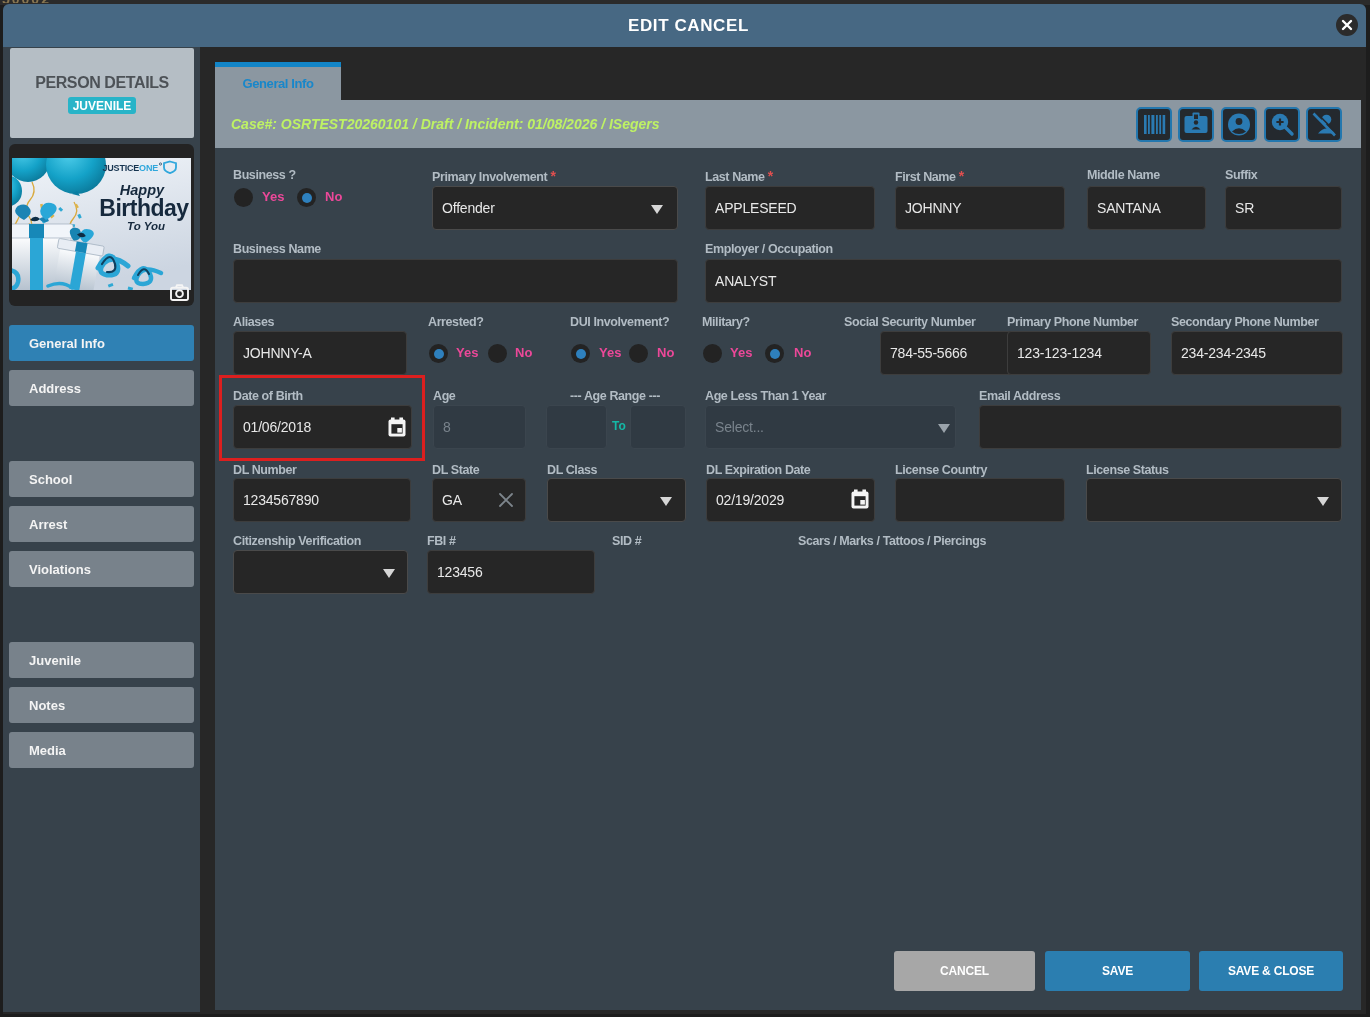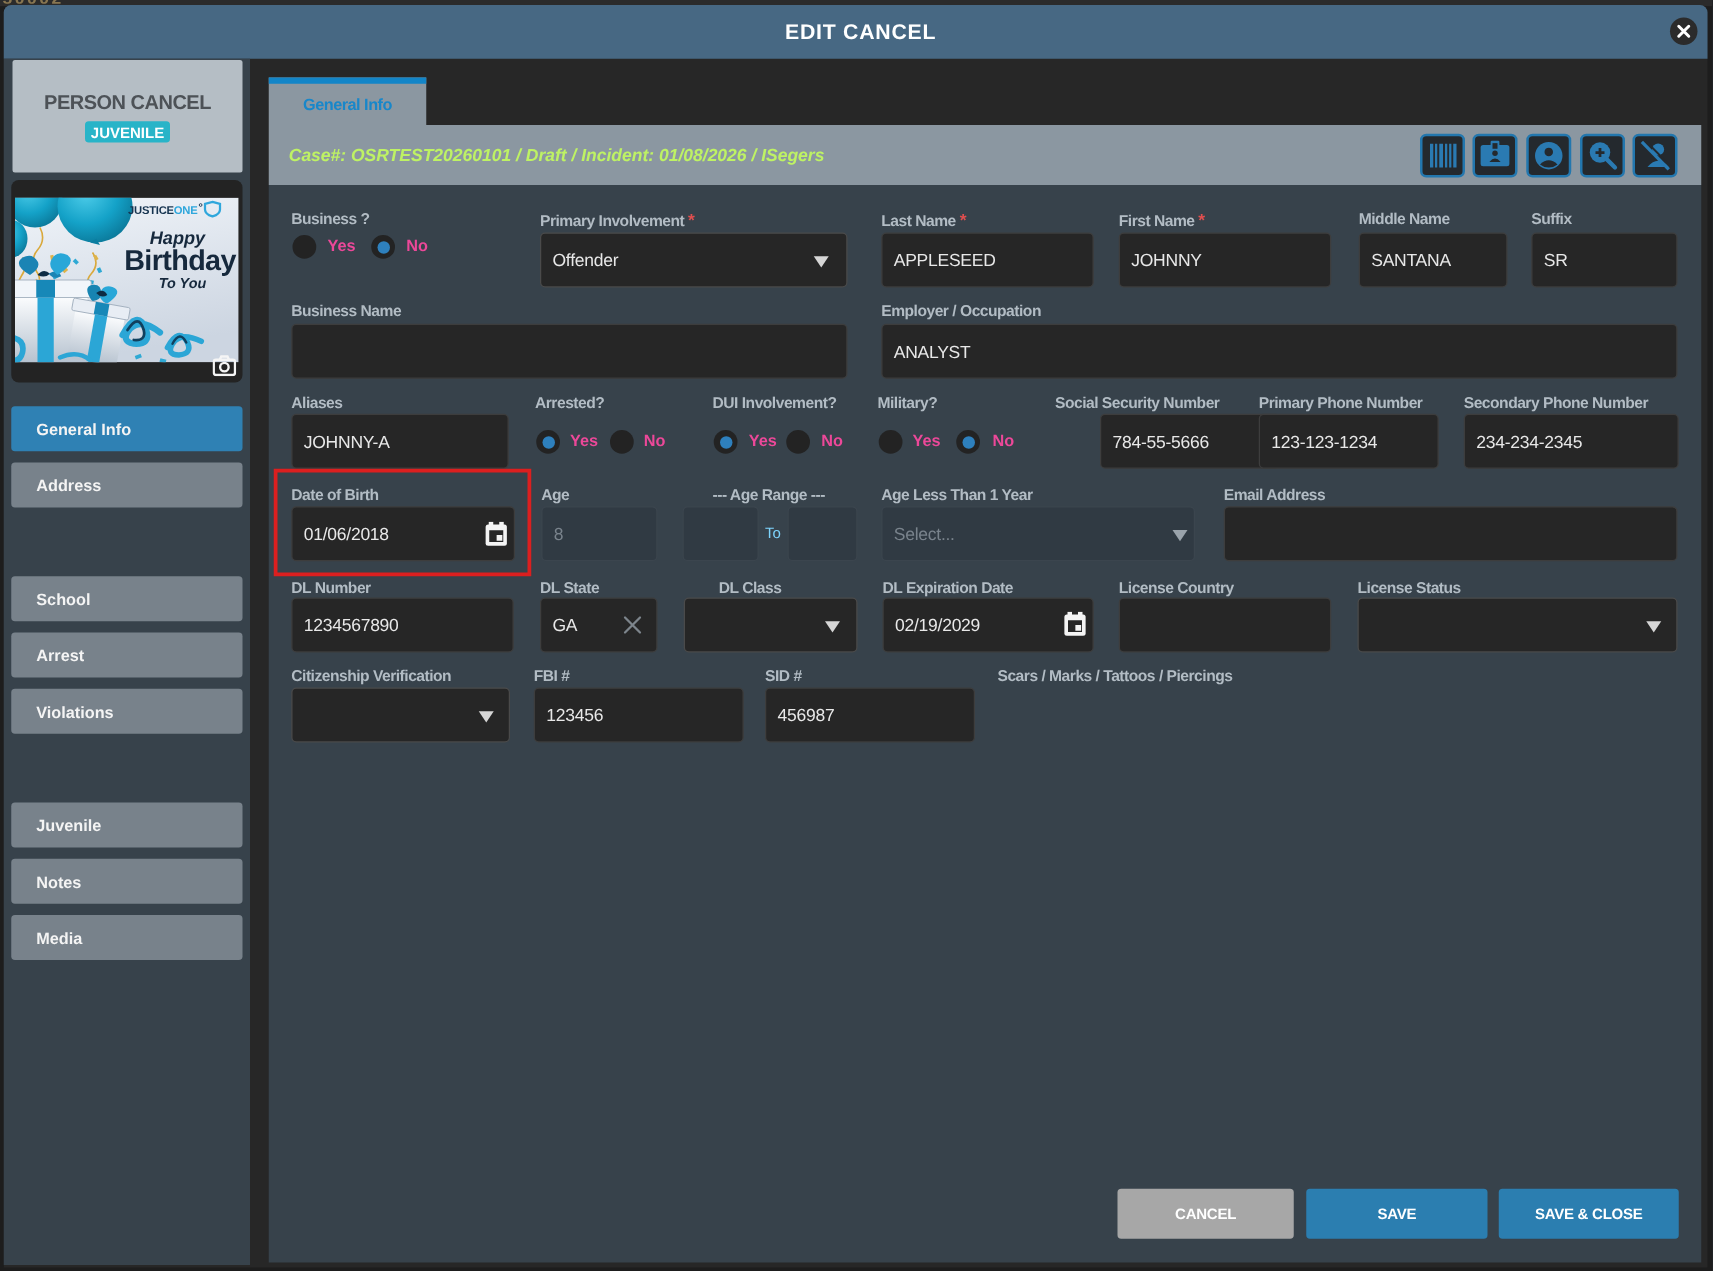--- a/index.html
+++ b/index.html
@@ -41,21 +41,21 @@
        color:#fff;font-size:17px;font-weight:700;letter-spacing:.6px;padding-left:8px;">EDIT CANCEL</div>
   <div class="abs" style="left:1336px;top:14px;width:22px;height:22px;border-radius:50%;background:#2b2b2b;">
     <svg width="22" height="22" viewBox="0 0 22 22">
         <path d="M7 7 L15 15 M15 7 L7 15" stroke="#fff" stroke-width="2.4" stroke-linecap="round"></path>
       </svg>
   </div>
 
   <div class="abs" style="left:3px;top:47px;width:197px;height:965px;background:#37424b;"></div>
 
   <div class="abs" style="left:10px;top:48px;width:184px;height:90px;background:#b5bec5;border-radius:2px;"></div>
-  <div class="abs" style="left:10px;top:74px;width:184px;text-align:center;color:#4d5257;font-size:16px;font-weight:700;letter-spacing:-.4px;">PERSON CANCEL</div>
+  <div class="abs" style="left:10px;top:74px;width:184px;text-align:center;color:#4d5257;font-size:16px;font-weight:700;letter-spacing:-.4px;">PERSON DETAILS</div>
   <div class="abs" style="left:68px;top:97px;width:68px;height:17px;background:#28b4c8;border-radius:3px;
        display:flex;align-items:center;justify-content:center;color:#fff;font-size:12px;font-weight:700;">JUVENILE</div>
 
   <div class="abs" style="left:9px;top:144px;width:185px;height:162px;background:#232323;border-radius:6px;"></div>
   <div class="abs" style="left:12px;top:158px;width:179px;height:132px;overflow:hidden;">
     <svg width="179" height="132" viewBox="0 0 179 132">
       <defs>
         <linearGradient id="bg" x1="0" y1="0" x2="0.25" y2="1">
           <stop offset="0" stop-color="#f0f4f9"></stop>
             <stop offset="1" stop-color="#ccd5e1"></stop>
@@ -276,38 +276,38 @@
         <rect x="11.4" y="0.5" width="3.6" height="5" fill="#f4f4f4"></rect>
         <rect x="0.5" y="2.5" width="17" height="17" rx="2" fill="#f4f4f4"></rect>
         <rect x="3.4" y="7.2" width="11.2" height="9.4" fill="#262626"></rect>
         <rect x="9.3" y="11" width="4.6" height="4.6" fill="#f4f4f4"></rect>
       </svg>
   </div>
   <div class="lbl" style="left:433px;top:389px;">Age</div>
   <div class="inp dis" style="left:433px;top:405px;width:93px;">8</div>
   <div class="lbl" style="left:570px;top:389px;">--- Age Range ---</div>
   <div class="inp dis" style="left:546px;top:405px;width:61px;"></div>
-  <div class="abs" style="left:612px;top:419px;color:#7dd3fc;font-size:12px;font-weight:400;">To</div>
+  <div class="abs" style="left:612px;top:419px;color:#14b8a6;font-size:12px;font-weight:700;">To</div>
   <div class="inp dis" style="left:630px;top:405px;width:56px;"></div>
   <div class="lbl" style="left:705px;top:389px;">Age Less Than 1 Year</div>
   <div class="inp dis" style="left:705px;top:405px;width:251px;">Select...</div>
   <div class="caret dim" style="left:938px;top:424px;"></div>
   <div class="lbl" style="left:979px;top:389px;">Email Address</div>
   <div class="inp" style="left:979px;top:405px;width:363px;"></div>
 
   <div class="lbl" style="left:233px;top:463px;">DL Number</div>
   <div class="inp" style="left:233px;top:478px;width:178px;">1234567890</div>
   <div class="lbl" style="left:432px;top:463px;">DL State</div>
   <div class="inp" style="left:432px;top:478px;width:94px;">GA</div>
   <div class="abs" style="left:497px;top:491px;">
     <svg width="18" height="18" viewBox="0 0 18 18">
         <path d="M3 3 L15 15 M15 3 L3 15" stroke="#7d858c" stroke-width="1.8" stroke-linecap="round"></path>
       </svg>
   </div>
-  <div class="lbl" style="left:575px;top:463px;">DL Class</div>
+  <div class="lbl" style="left:547px;top:463px;">DL Class</div>
   <div class="inp sel" style="left:547px;top:478px;width:139px;"></div>
   <div class="caret" style="left:660px;top:497px;"></div>
   <div class="lbl" style="left:706px;top:463px;">DL Expiration Date</div>
   <div class="inp" style="left:706px;top:478px;width:169px;">02/19/2029</div>
   <div class="abs" style="left:851px;top:489px;width:18px;height:20px;">
     <svg width="18" height="20" viewBox="0 0 18 20">
         <rect x="3" y="0.5" width="3.6" height="5" fill="#f4f4f4"></rect>
         <rect x="11.4" y="0.5" width="3.6" height="5" fill="#f4f4f4"></rect>
         <rect x="0.5" y="2.5" width="17" height="17" rx="2" fill="#f4f4f4"></rect>
         <rect x="3.4" y="7.2" width="11.2" height="9.4" fill="#262626"></rect>
@@ -319,21 +319,20 @@
   <div class="lbl" style="left:1086px;top:463px;">License Status</div>
   <div class="inp sel" style="left:1086px;top:478px;width:256px;"></div>
   <div class="caret" style="left:1317px;top:497px;"></div>
 
   <div class="lbl" style="left:233px;top:534px;">Citizenship Verification</div>
   <div class="inp sel" style="left:233px;top:550px;width:175px;"></div>
   <div class="caret" style="left:383px;top:569px;"></div>
   <div class="lbl" style="left:427px;top:534px;">FBI #</div>
   <div class="inp" style="left:427px;top:550px;width:168px;">123456</div>
   <div class="lbl" style="left:612px;top:534px;">SID #</div>
-  <div class="inp" style="left:612px;top:550px;width:168px;">456987</div>
   <div class="lbl" style="left:798px;top:534px;">Scars / Marks / Tattoos / Piercings</div>
 
   <div class="abs" style="left:219px;top:375px;width:206px;height:86px;border:3.5px solid #dc1f1f;"></div>
 
   <div class="fbtn" style="left:894px;width:141px;background:#a7a7a7;">CANCEL</div>
   <div class="fbtn" style="left:1045px;width:145px;background:#2b7eb0;">SAVE</div>
   <div class="fbtn" style="left:1199px;width:144px;background:#2b7eb0;">SAVE &amp; CLOSE</div>
 </div>
 
 </body></html>

